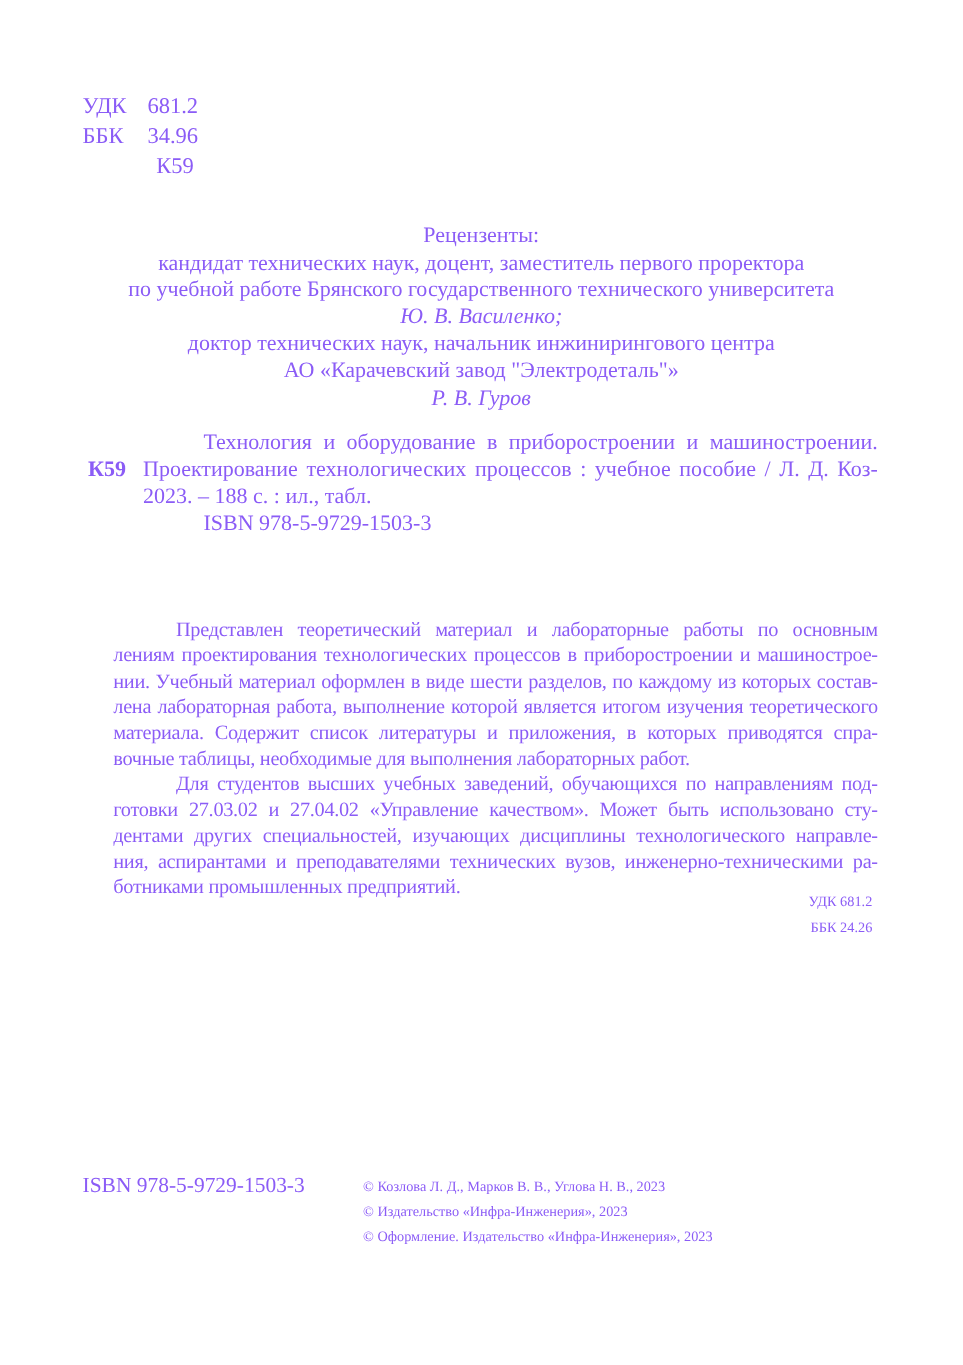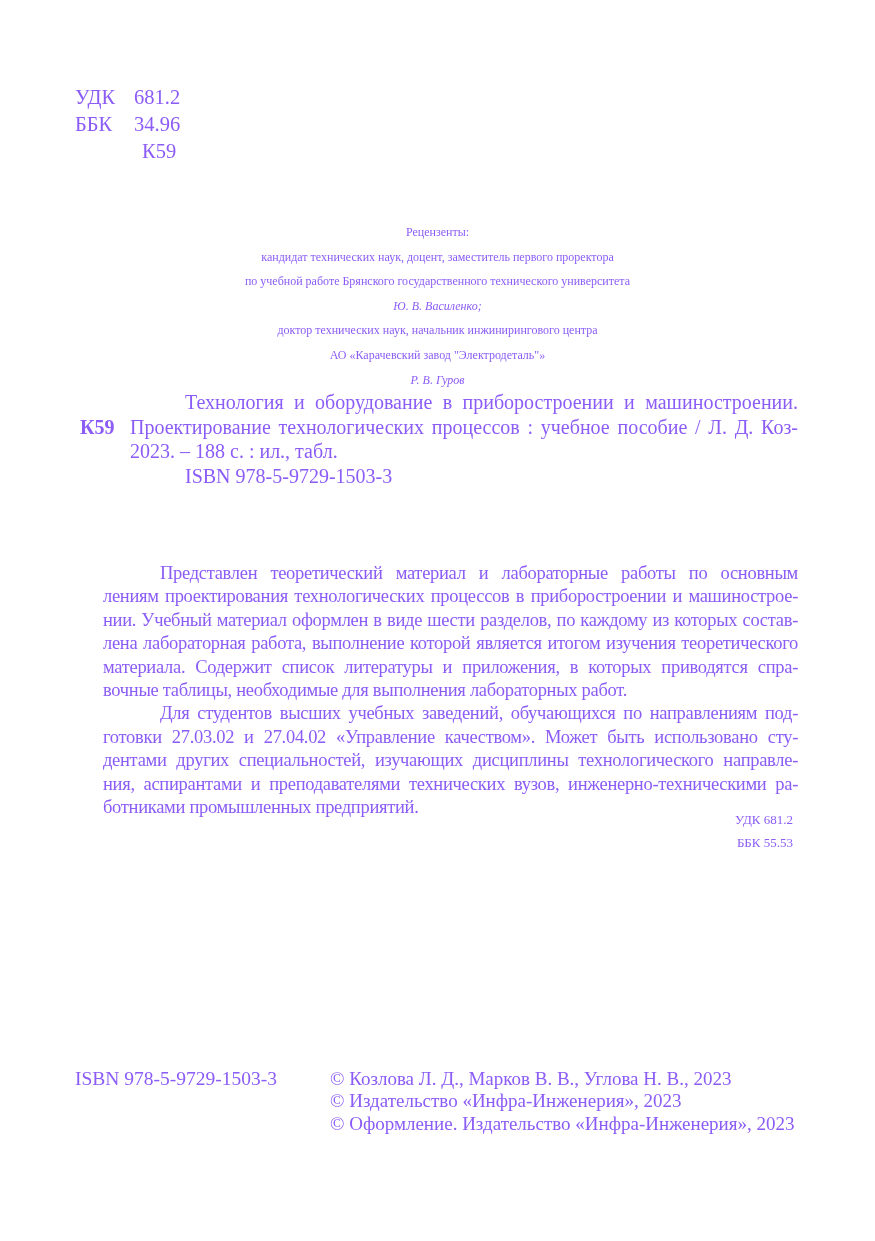--- a/index.html
+++ b/index.html
@@ -25,23 +25,22 @@
     line-height: 27px;
   }
   #top-codes .row { display: flex; }
   #top-codes .lbl { width: 59px; }
   #top-codes .code-row { padding-left: 67px; }
 
   
   #reviewers {
     top: 202px; left: 75px; width: 725px;
     text-align: center;
-    font-size: 12px;
+    font-size: 20px;
     line-height: 24.6px;
-    margin-top: 18px;
   }
   #reviewers .italic { font-style: italic; }
 
   
   #catalog {
     top: 390px; left: 130px; width: 668px;
     font-size: 20px;
     line-height: 24.6px;
   }
   #catalog-heading { font-weight: bold; }
@@ -81,21 +80,21 @@
   }
 
   
   #footer-isbn {
     top: 1068px; left: 75px;
     font-size: 19.5px;
     line-height: 22.4px;
   }
   #footer-copy {
     top: 1068px; left: 330px;
-    font-size: 19px;
+    font-size: 13px;
     line-height: 22.4px;
   }
 </style>
 </head>
 <body>
 
 <div id="page">
 
   <div id="top-codes" class="abs">
     <div class="row">
@@ -144,21 +143,21 @@
         <div>Для студентов высших учебных заведений, обучающихся по направлениям под-</div>
         <div>готовки 27.03.02 и 27.04.02 «Управление качеством». Может быть использовано сту-</div>
         <div>дентами других специальностей, изучающих дисциплины технологического направле-</div>
         <div>ния, аспирантами и преподавателями технических вузов, инженерно-техническими ра-</div>
         <div>ботниками промышленных предприятий.</div>
       </div>
   </div>
 
   <div id="codes-right" class="abs">
     <div>УДК 681.2</div>
-    <div>ББК 55.53</div>
+    <div>ББК 24.26</div>
   </div>
 
   <div id="footer-isbn" class="abs">ISBN 978-5-9729-1503-3</div>
 
   <div id="footer-copy" class="abs">
       <div>© Козлова Л. Д., Марков В. В., Углова Н. В., 2023</div>
       <div>© Издательство «Инфра-Инженерия», 2023</div>
       <div>© Оформление. Издательство «Инфра-Инженерия», 2023</div>
     </div>
 

